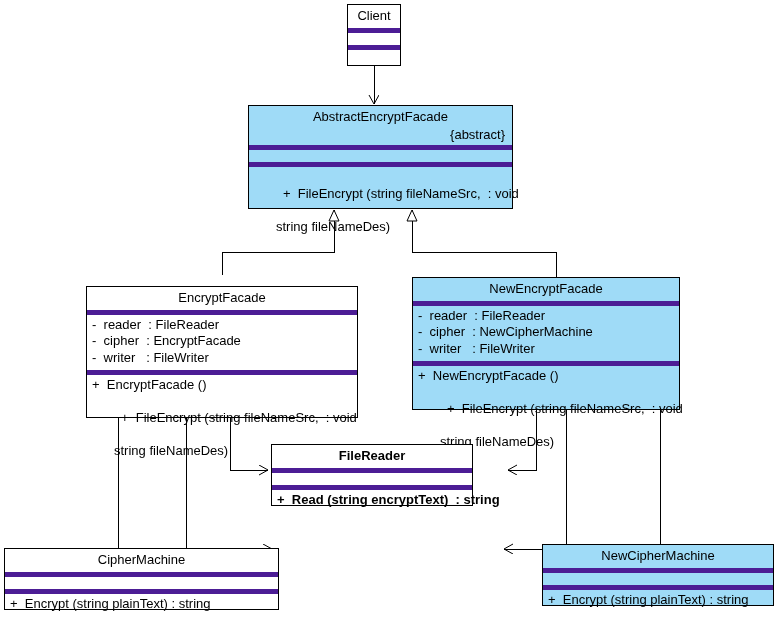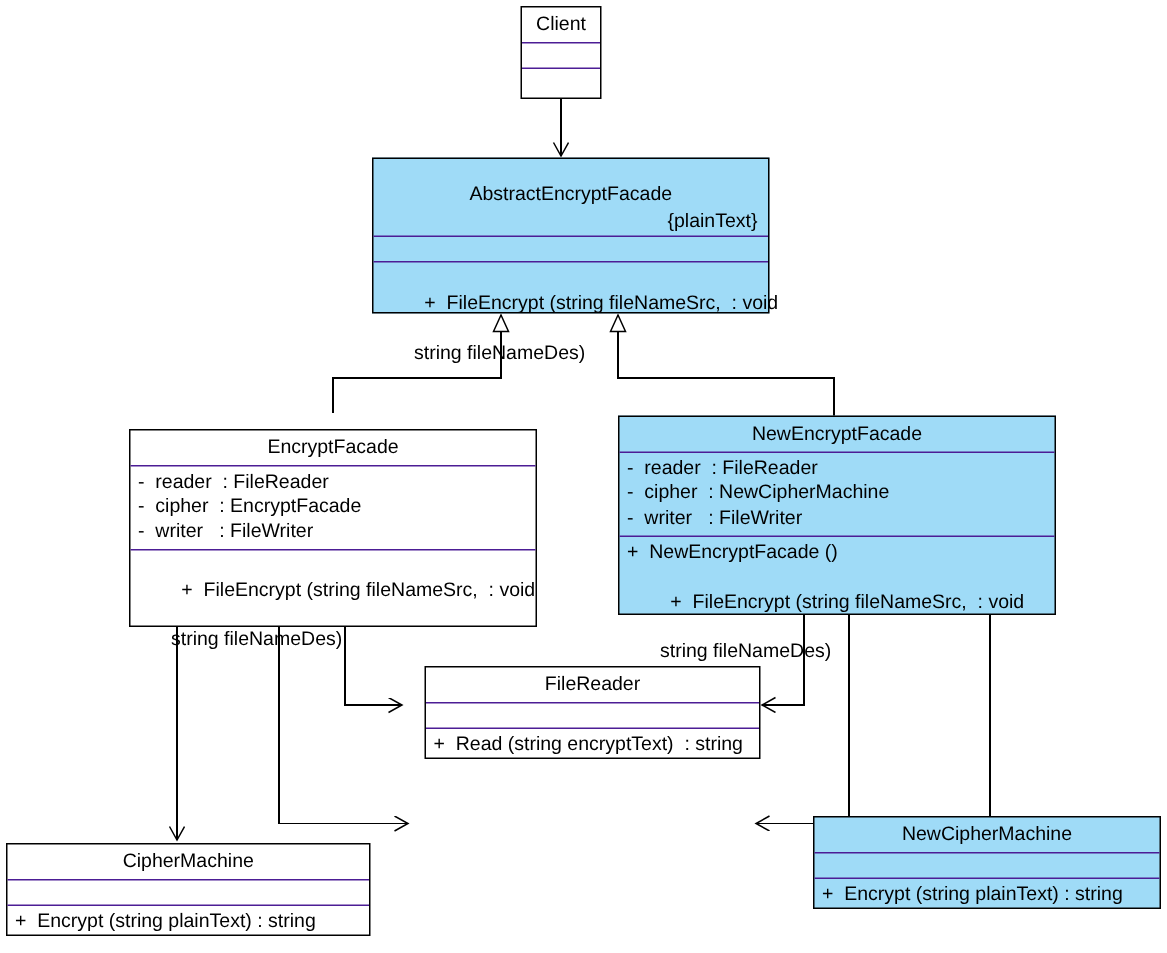--- a/index.html
+++ b/index.html
@@ -37,21 +37,21 @@
     z-index: 2;
   }
   .uml-class.blue {
     background: #9fdbf7;
   }
   .compartment {
     box-sizing: border-box;
     padding: 2px 5px 3px 5px;
   }
   .compartment + .compartment {
-    border-top: 1px solid #4c1d95;
+    border-top: 5px solid #4c1d95;
   }
   .compartment.name {
     text-align: center;
     padding-top: 3px;
   }
   .compartment.empty {
     min-height: 17px;
     padding: 0;
   }
   .stereotype {
@@ -106,74 +106,75 @@
     </g>
   </svg>
 
   <div class="uml-class" style="left:347px; top:4px; width:54px; height:62px;">
     <div class="compartment name">Client</div>
     <div class="compartment empty"></div>
     <div class="compartment empty"></div>
   </div>
 
   <div class="uml-class blue" style="left:248px; top:105px; width:265px; height:104px;">
-    <div class="compartment name" style="padding-bottom:2px;margin-top:12px;">
+    <div class="compartment name" style="padding-bottom:2px;">
       <div>AbstractEncryptFacade</div>
-      <div class="stereotype">{plainText}</div>
+      <div class="stereotype">{abstract}</div>
     </div>
     <div class="compartment empty"></div>
     <div class="compartment">
       <div class="member">
         <span>+  FileEncrypt (string fileNameSrc,  : void</span>
         <span class="cont">string fileNameDes)</span>
       </div>
     </div>
   </div>
 
   <div class="uml-class" style="left:86px; top:286px; width:272px; height:132px;">
     <div class="compartment name">EncryptFacade</div>
     <div class="compartment">
       <div class="member">-  reader  : FileReader</div>
       <div class="member">-  cipher  : EncryptFacade</div>
       <div class="member">-  writer   : FileWriter</div>
     </div>
     <div class="compartment">
+      <div class="member">+  EncryptFacade ()</div>
       <div class="member">
         <span>+  FileEncrypt (string fileNameSrc,  : void</span>
         <span class="cont">string fileNameDes)</span>
       </div>
     </div>
   </div>
 
-  <div class="uml-class blue" style="left:412px; top:277px; width:292px; height:133px;">
+  <div class="uml-class blue" style="left:412px; top:277px; width:268px; height:133px;">
     <div class="compartment name">NewEncryptFacade</div>
     <div class="compartment">
       <div class="member">-  reader  : FileReader</div>
       <div class="member">-  cipher  : NewCipherMachine</div>
       <div class="member">-  writer   : FileWriter</div>
     </div>
     <div class="compartment">
       <div class="member">+  NewEncryptFacade ()</div>
       <div class="member">
         <span>+  FileEncrypt (string fileNameSrc,  : void</span>
         <span class="cont">string fileNameDes)</span>
       </div>
     </div>
   </div>
 
-  <div class="uml-class" style="left:283px; top:444px; width:224px; height:62px;">
+  <div class="uml-class" style="left:271px; top:444px; width:202px; height:62px;font-weight:bold;">
     <div class="compartment name">FileReader</div>
     <div class="compartment empty"></div>
     <div class="compartment">
       <div class="member">+  Read (string encryptText)  : string</div>
     </div>
   </div>
 
 
-  <div class="uml-class" style="left:4px; top:562px; width:243px; height:62px;">
+  <div class="uml-class" style="left:4px; top:548px; width:275px; height:62px;">
     <div class="compartment name">CipherMachine</div>
     <div class="compartment empty"></div>
     <div class="compartment">
       <div class="member">+  Encrypt (string plainText) : string</div>
     </div>
   </div>
 
   <div class="uml-class blue" style="left:542px; top:544px; width:232px; height:62px;">
     <div class="compartment name">NewCipherMachine</div>
     <div class="compartment empty"></div>

